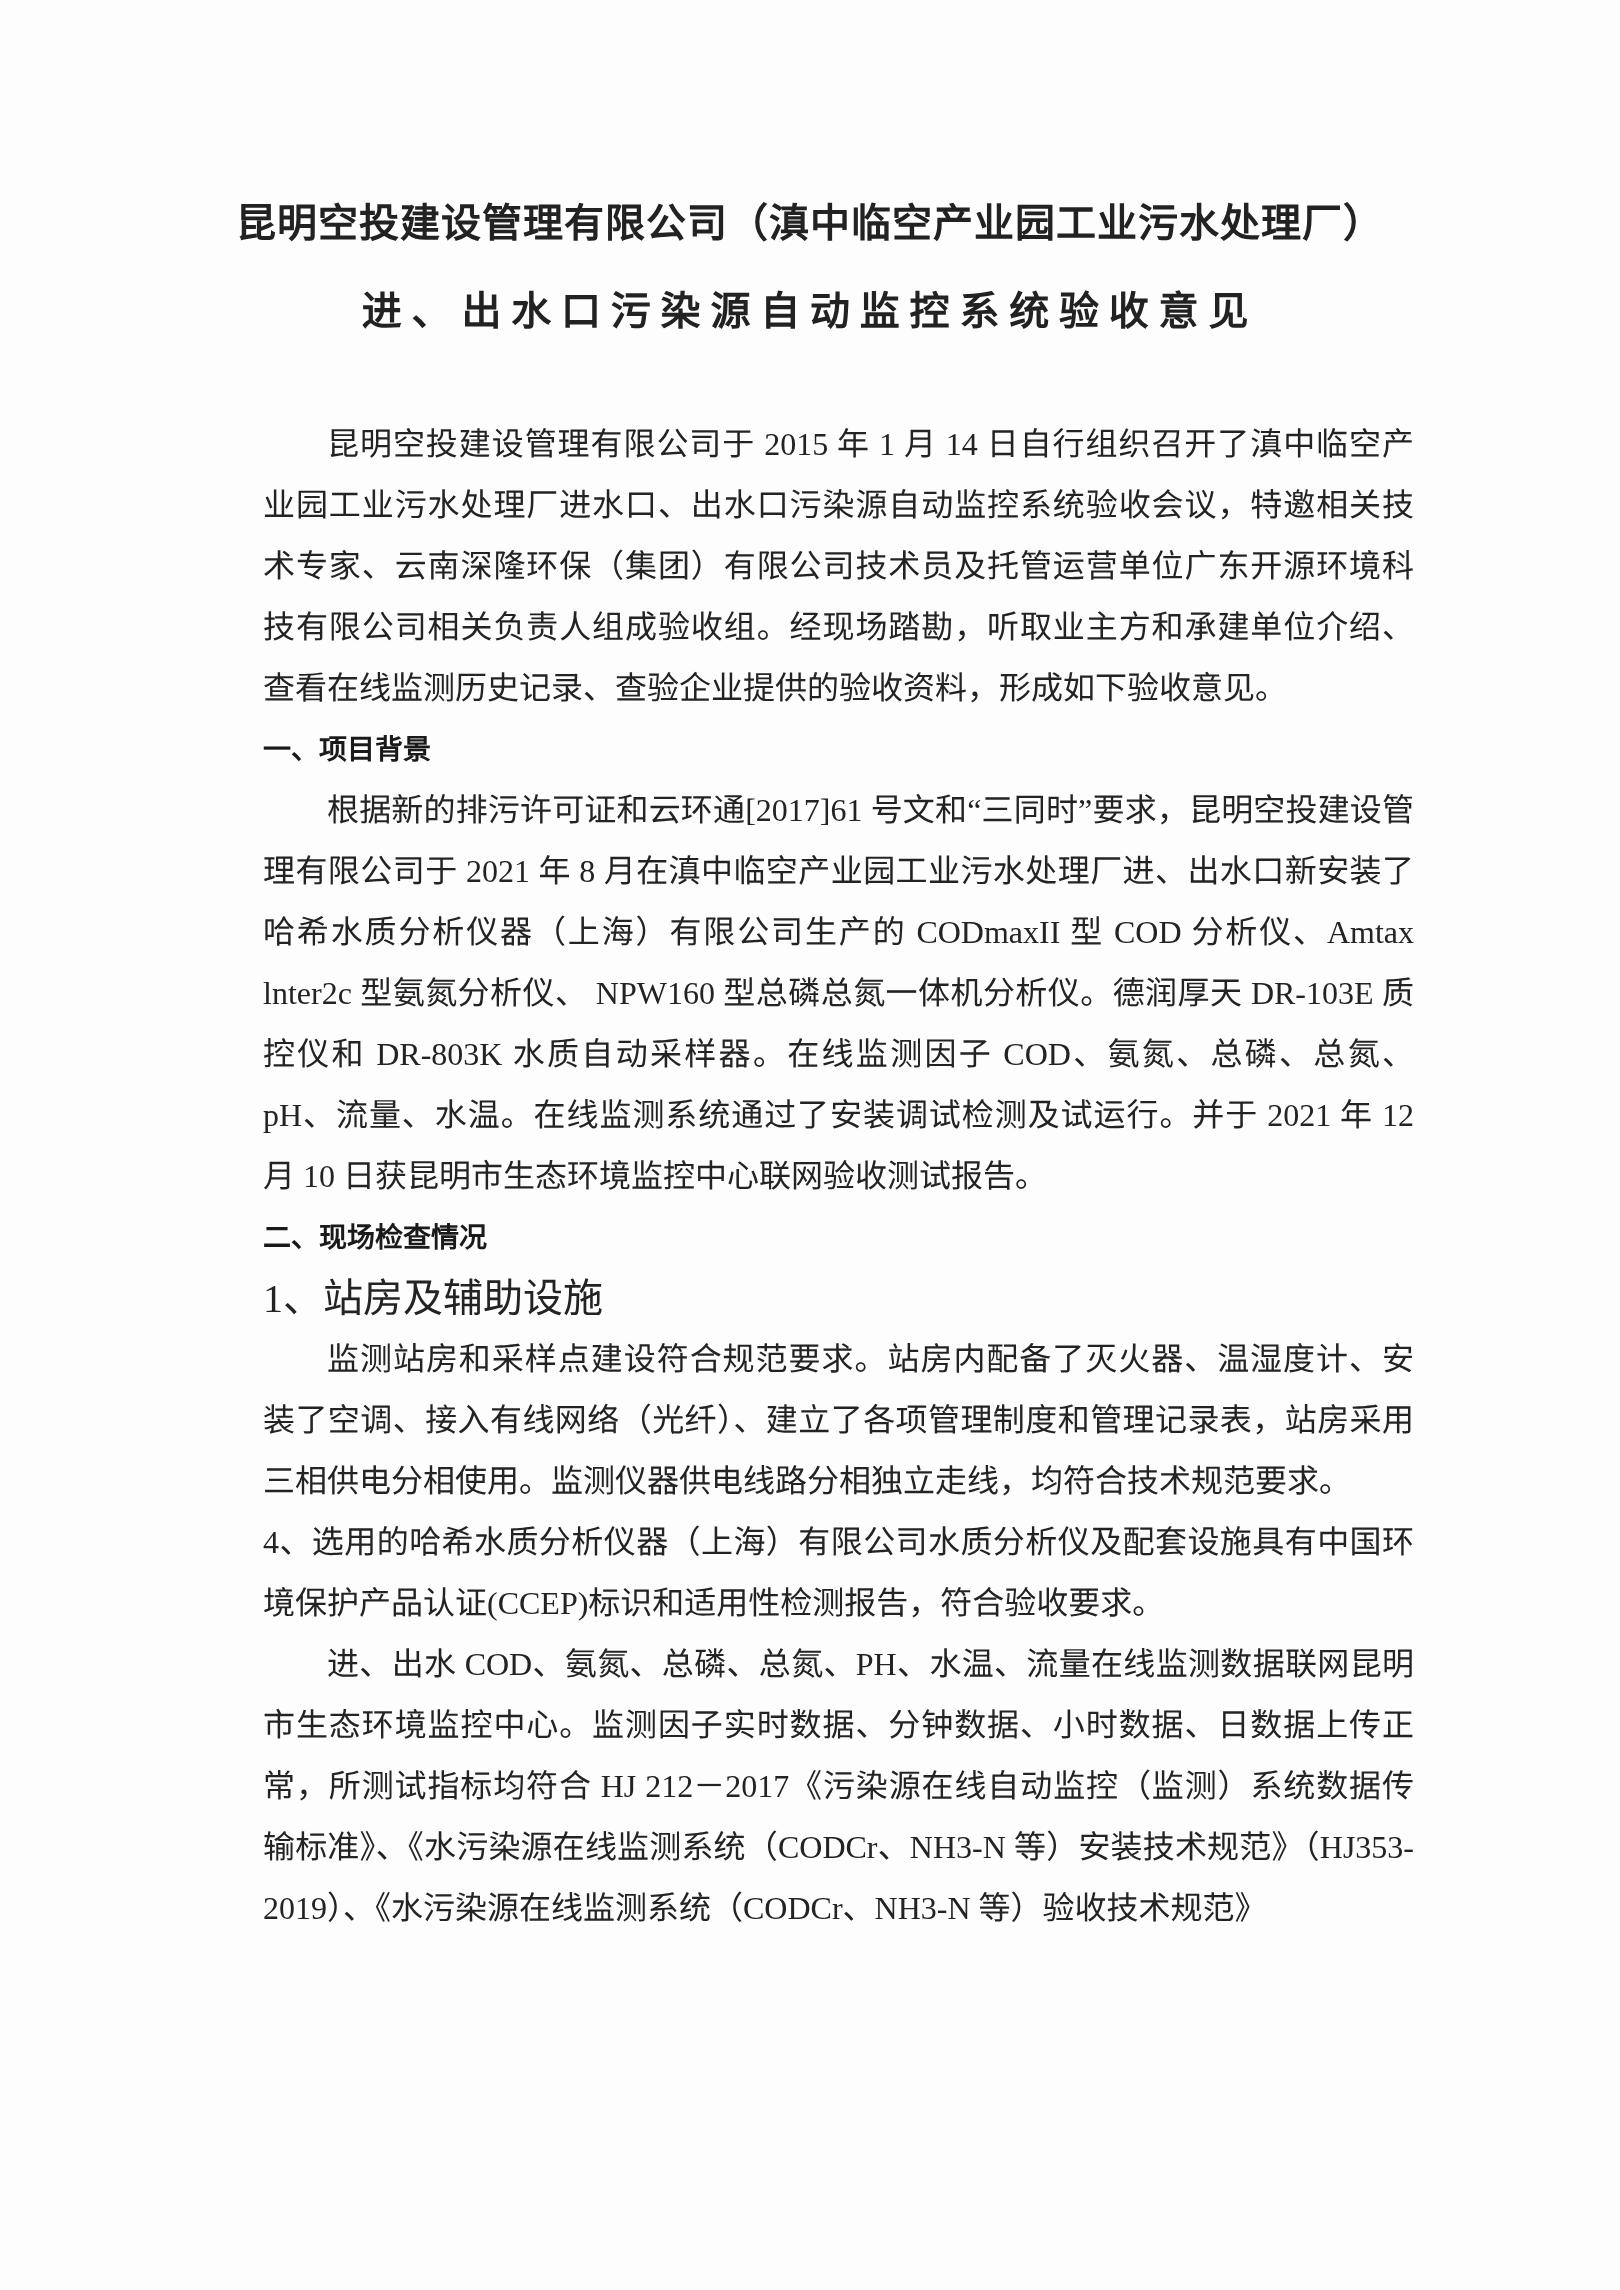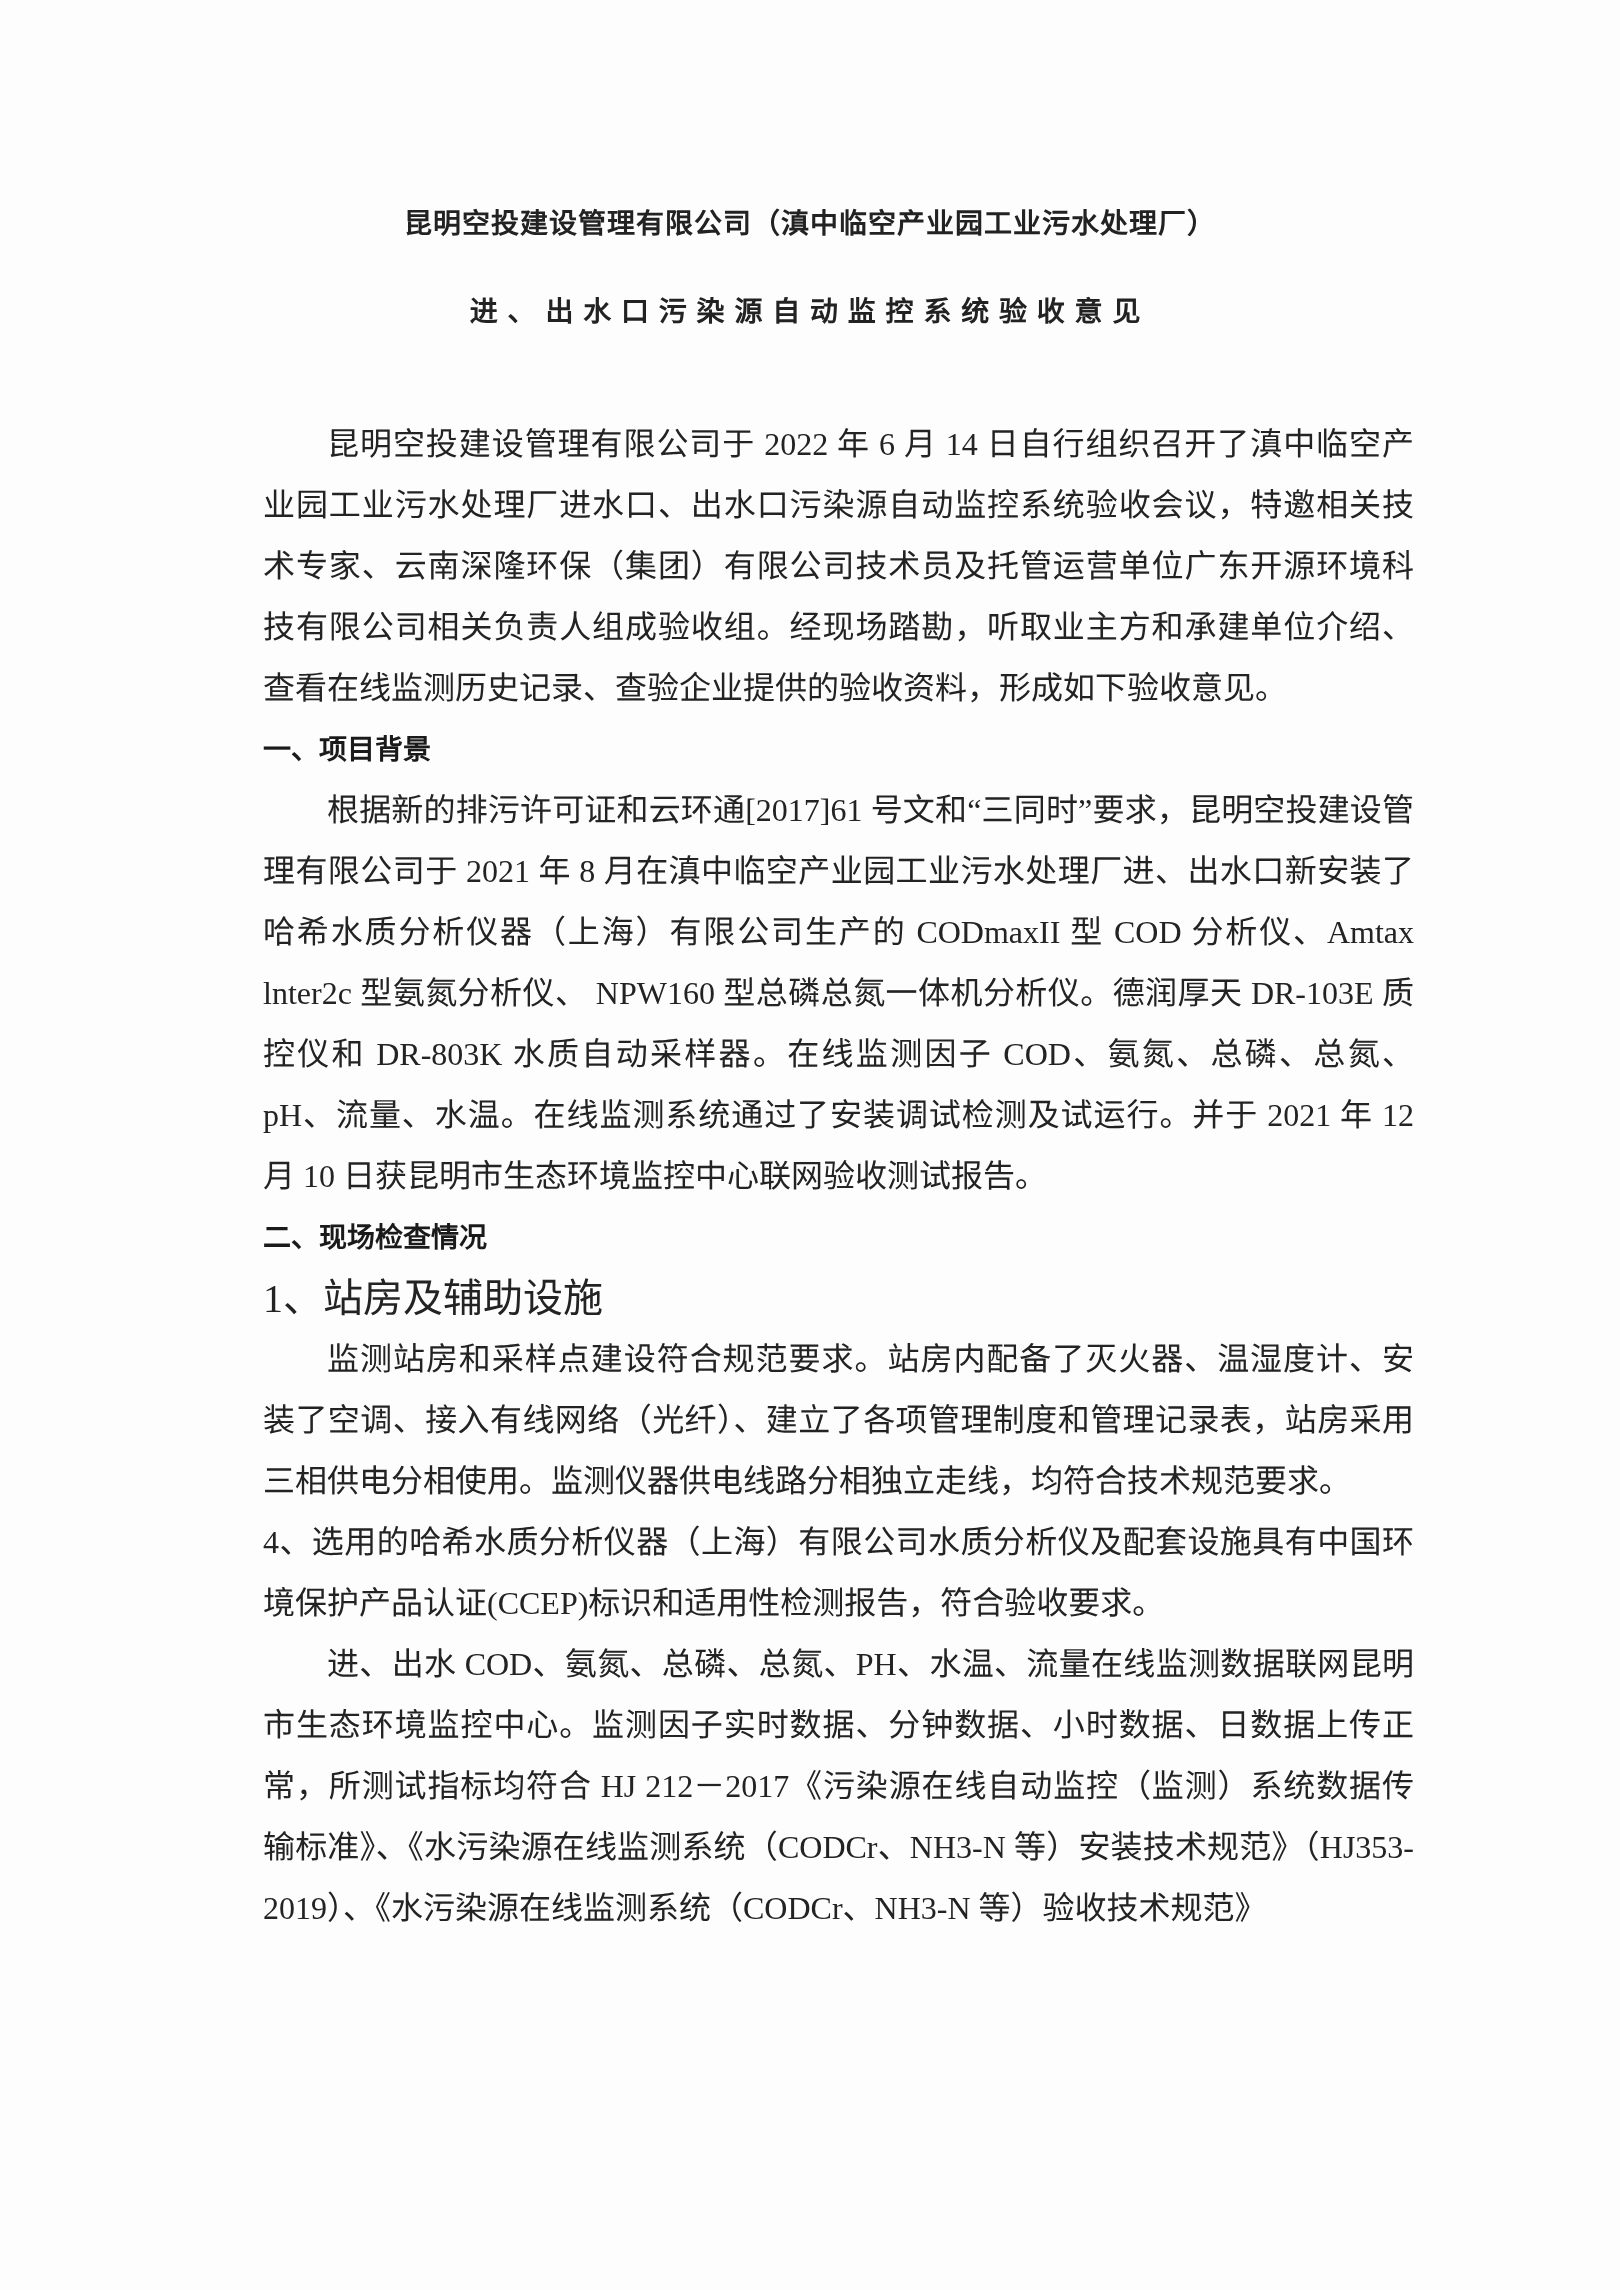--- a/index.html
+++ b/index.html
@@ -19,21 +19,21 @@
   }
   .titles {
     position: absolute;
     top: 200px;
     left: 108px;
     right: 108px;
     text-align: center;
   }
   .title-line {
     margin: 0;
-    font-size: 28px;
+    font-size: 40px;
     font-weight: bold;
     line-height: 47px;
     letter-spacing: 1px;
     color: #222;
   }
   .title-line.second {
     margin-top: 41px;
     letter-spacing: 9.8px;
   }
   .content {
@@ -72,21 +72,21 @@
 <body>
 
 <div class="page">
 
   <div class="titles">
     <h1 class="title-line">昆明空投建设管理有限公司（滇中临空产业园工业污水处理厂）</h1>
     <h1 class="title-line second">进、出水口污染源自动监控系统验收意见</h1>
   </div>
 
   <div class="content">
-    <p class="para indent">昆明空投建设管理有限公司于 2022 年 6 月 14 日自行组织召开了滇中临空产业园工业污水处理厂进水口、出水口污染源自动监控系统验收会议，特邀相关技术专家、云南深隆环保（集团）有限公司技术员及托管运营单位广东开源环境科技有限公司相关负责人组成验收组。经现场踏勘，听取业主方和承建单位介绍、查看在线监测历史记录、查验企业提供的验收资料，形成如下验收意见。</p>
+    <p class="para indent">昆明空投建设管理有限公司于 2015 年 1 月 14 日自行组织召开了滇中临空产业园工业污水处理厂进水口、出水口污染源自动监控系统验收会议，特邀相关技术专家、云南深隆环保（集团）有限公司技术员及托管运营单位广东开源环境科技有限公司相关负责人组成验收组。经现场踏勘，听取业主方和承建单位介绍、查看在线监测历史记录、查验企业提供的验收资料，形成如下验收意见。</p>
 
     <h2 class="heading">一、项目背景</h2>
 
     <p class="para indent">根据新的排污许可证和云环通[2017]61 号文和“三同时”要求，昆明空投建设管理有限公司于 2021 年 8 月在滇中临空产业园工业污水处理厂进、出水口新安装了哈希水质分析仪器（上海）有限公司生产的 CODmaxII 型 COD 分析仪、Amtax lnter2c 型氨氮分析仪、 NPW160 型总磷总氮一体机分析仪。德润厚天 DR-103E 质控仪和 DR-803K 水质自动采样器。在线监测因子 COD、氨氮、总磷、总氮、pH、流量、水温。在线监测系统通过了安装调试检测及试运行。并于 2021 年 12 月 10 日获昆明市生态环境监控中心联网验收测试报告。</p>
 
     <h2 class="heading">二、现场检查情况</h2>
 
     <p class="subheading">1、站房及辅助设施</p>
 
     <p class="para indent">监测站房和采样点建设符合规范要求。站房内配备了灭火器、温湿度计、安装了空调、接入有线网络（光纤）、建立了各项管理制度和管理记录表，站房采用三相供电分相使用。监测仪器供电线路分相独立走线，均符合技术规范要求。</p>

